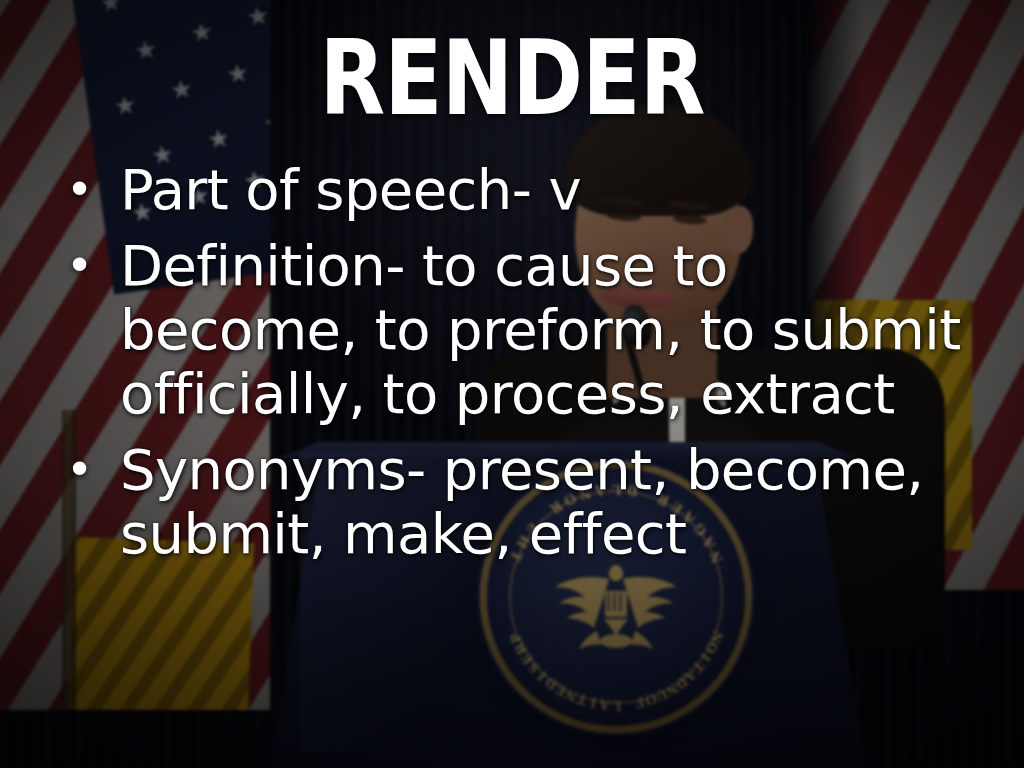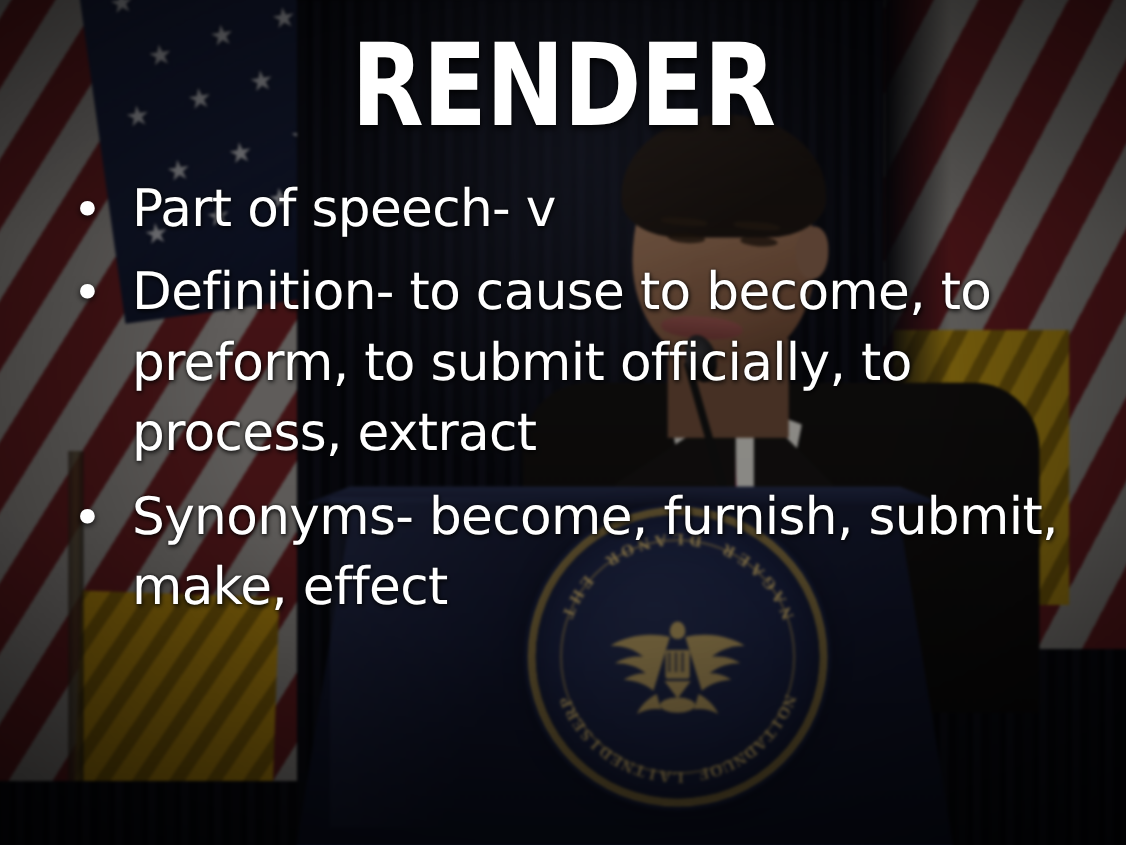--- a/index.html
+++ b/index.html
@@ -389,21 +389,21 @@
     line-height: 64px;
     text-align: left;
     padding-left: 10px;
     text-shadow: 0 2px 6px rgba(0,0,0,.8);
   }
   .bullet-text {
     flex: 1 1 auto;
     color: #ffffff;
     font-family: "DejaVu Sans", sans-serif;
     font-weight: 400;
-    font-size: 47px;
+    font-size: 56px;
     line-height: 64px;
     letter-spacing: -.6px;
     text-shadow: 1px 2px 5px rgba(0,0,0,.8), 0 0 3px rgba(0,0,0,.6);
   }
 </style>
 </head>
 <body>
 
 <div id="slide">
 
@@ -546,18 +546,18 @@
         <div class="bullet-text">Part of speech- v</div>
       </div>
 
       <div class="bullet-item">
         <div class="bullet-dot">•</div>
         <div class="bullet-text">Definition- to cause to become, to preform, to submit officially, to process, extract</div>
       </div>
 
       <div class="bullet-item">
         <div class="bullet-dot">•</div>
-        <div class="bullet-text">Synonyms- become, furnish, submit, make, effect</div>
+        <div class="bullet-text">Synonyms- present, become, submit, make, effect</div>
       </div>
 
     </div>
   </div>
 </div>
 
 </body></html>

